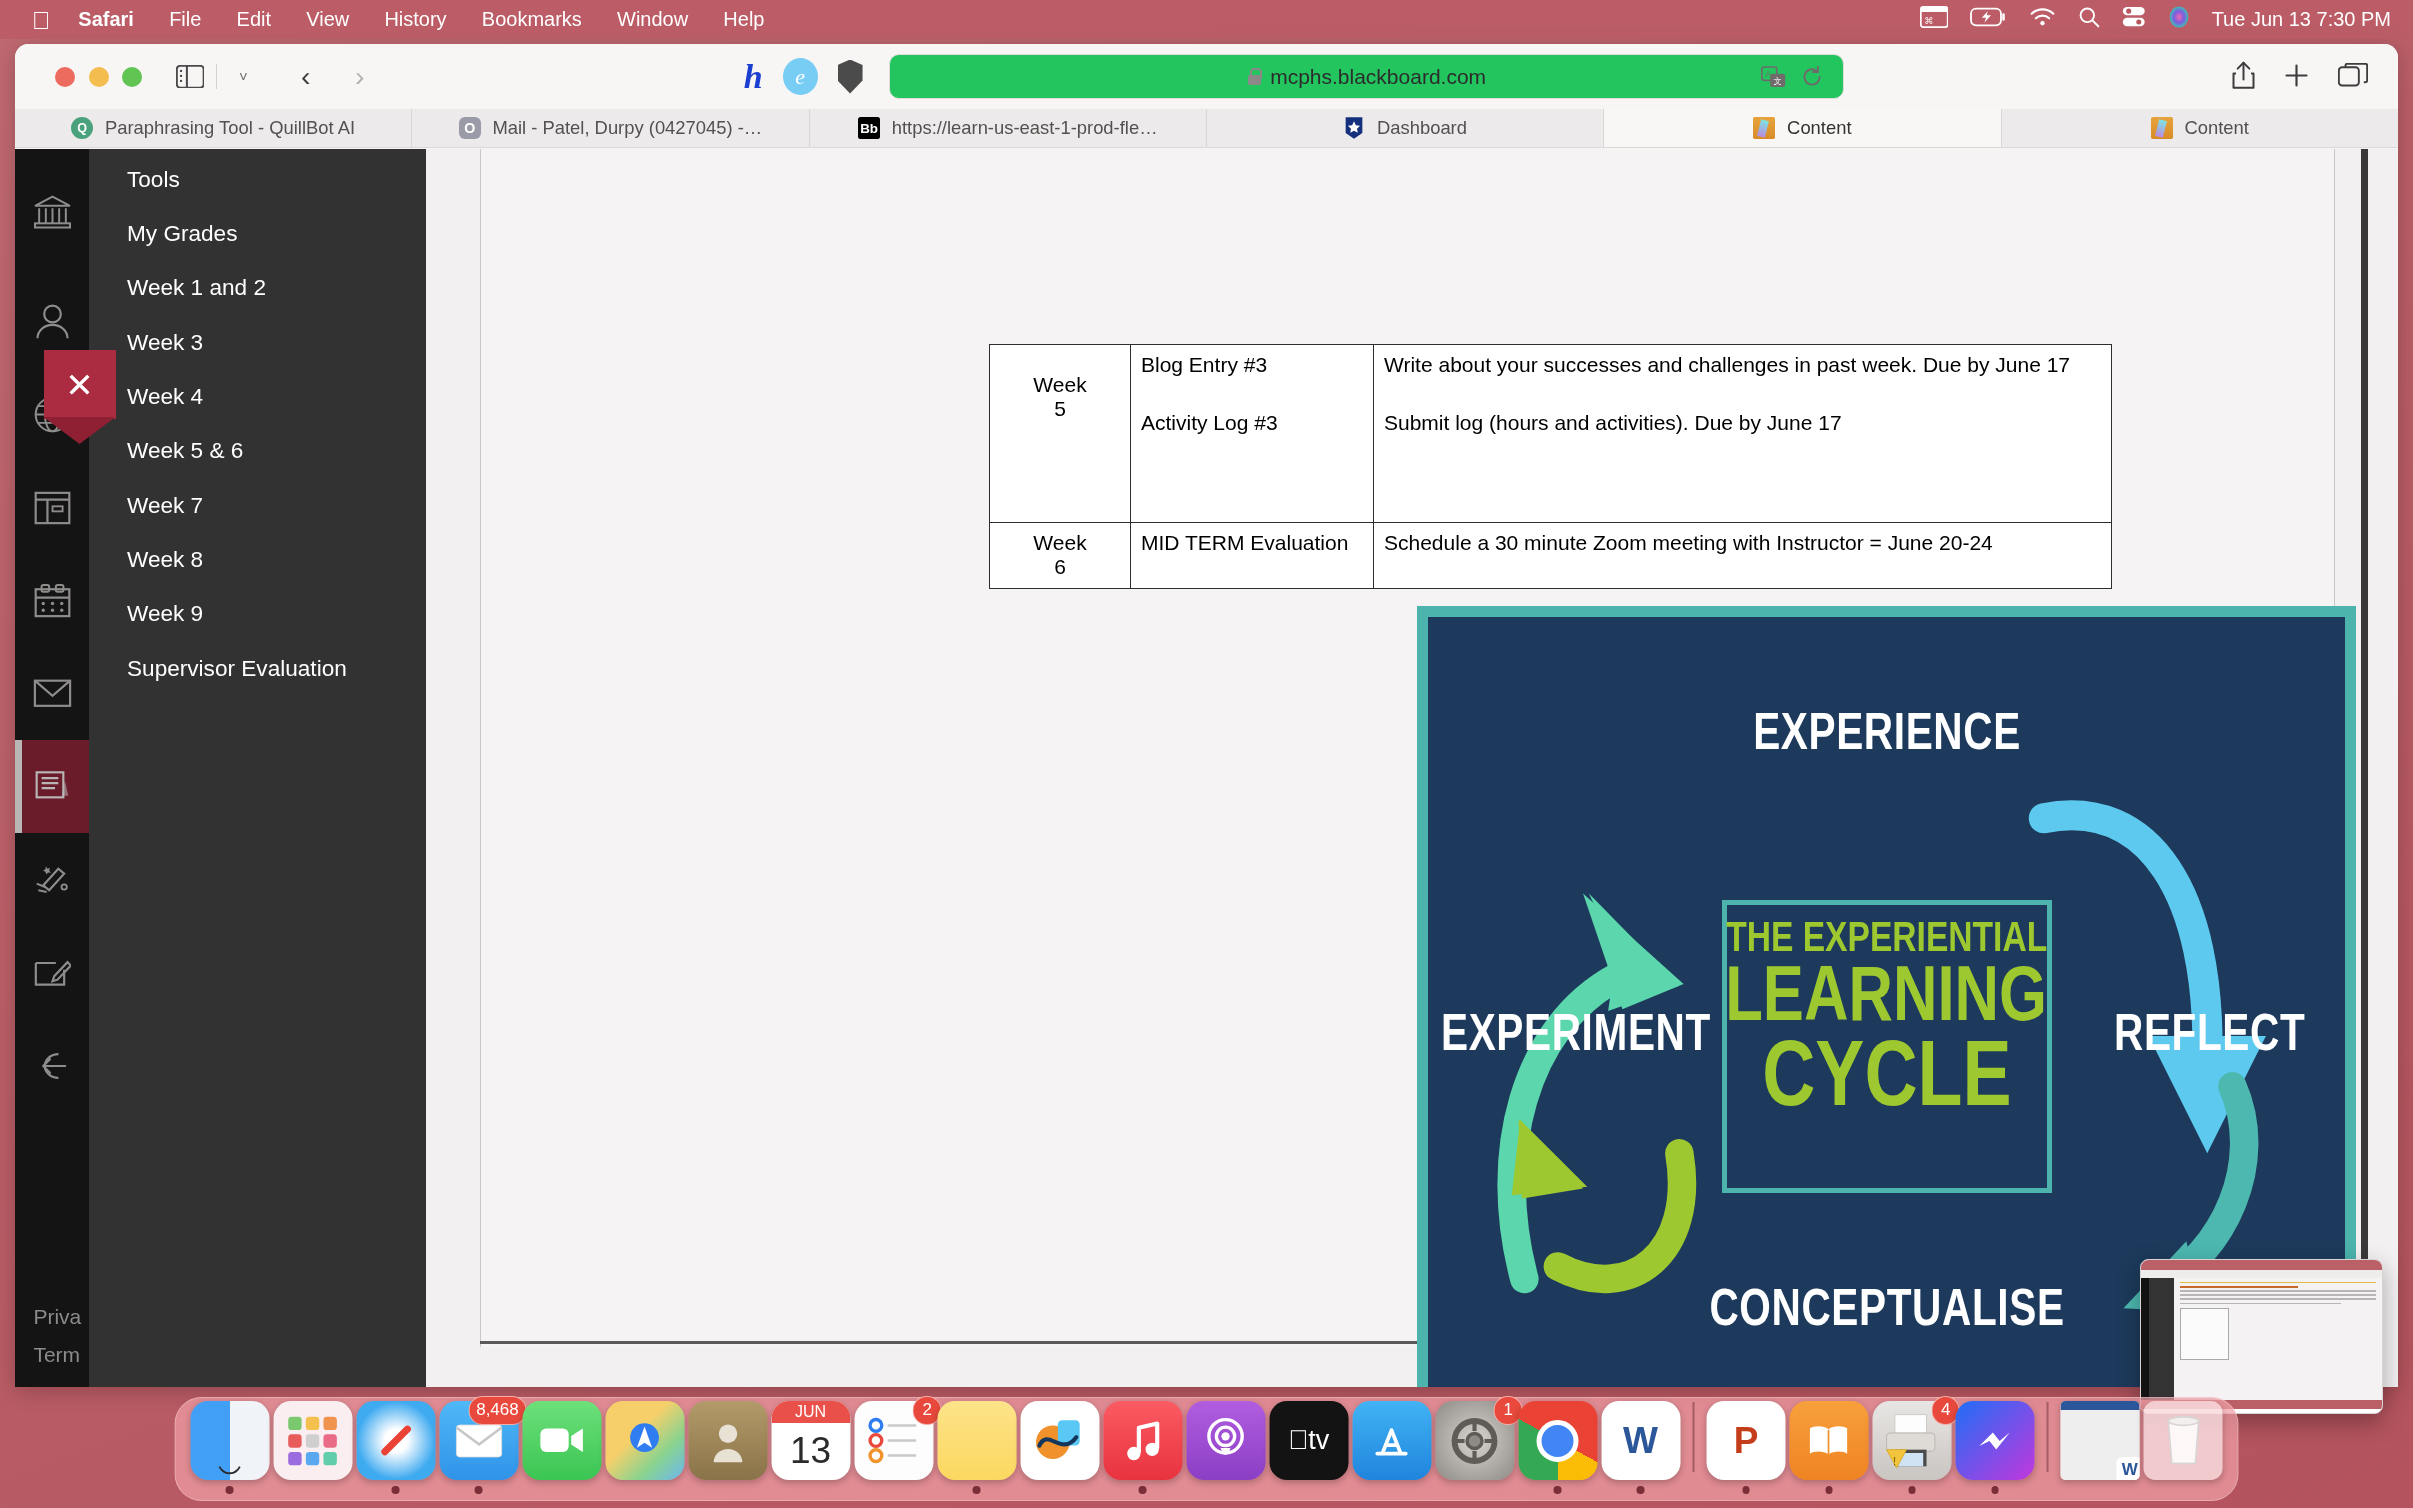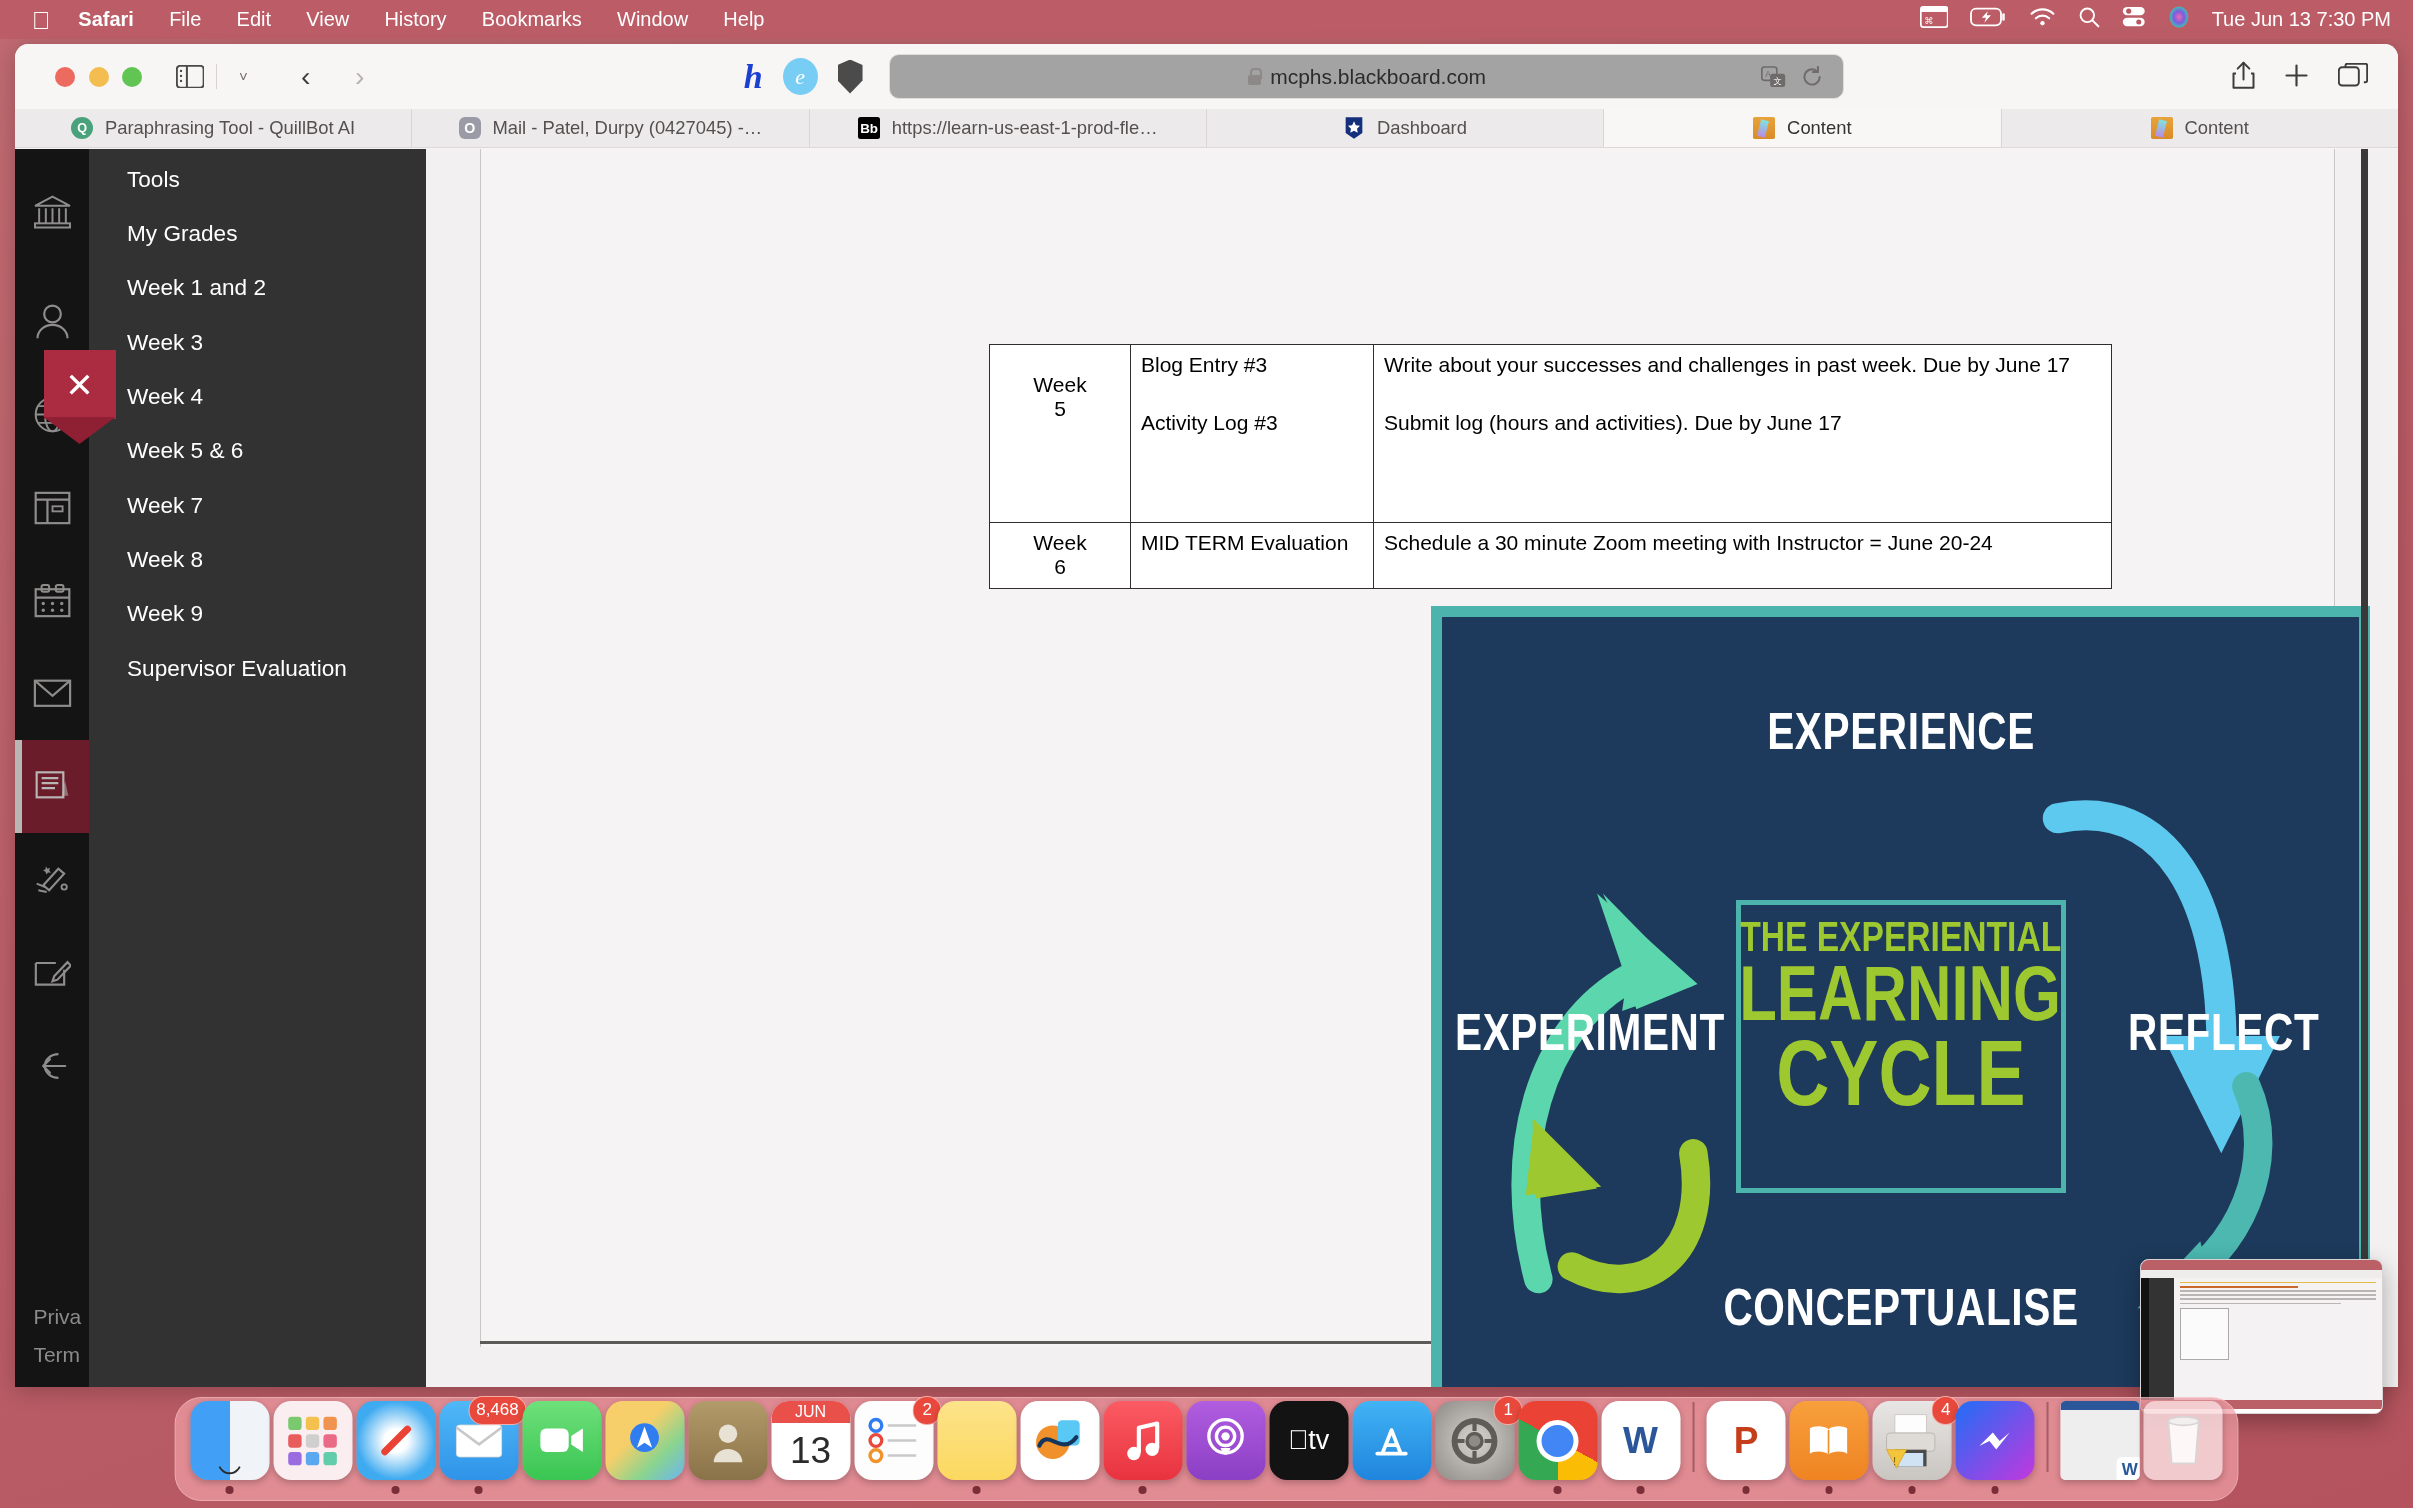--- a/index.html
+++ b/index.html
@@ -57,21 +57,21 @@
   .ext-icons { display:flex; align-items:center; gap:20px; margin-left:auto; margin-right:18.4px; }
   .ext-h { font-family:"Liberation Serif", serif; font-style:italic; font-weight:bold;
            color:#1b3fd0; font-size:34px; line-height:34px; }
   .ext-e { width:35px; height:37px; border-radius:50%; background:#78cdf4;
            display:flex; align-items:center; justify-content:center;
            color:#ffffff; font-size:22px; font-family:"Liberation Serif", serif; font-style:italic; }
   .ext-shield { width:25px; height:34px; background:#4b4b4b;
            clip-path:polygon(50% 0,100% 16%,100% 62%,50% 100%,0 62%,0 16%); }
 
   #addressbar {
-    flex:0 0 955px; height:45px; background:#a3a3a3;
+    flex:0 0 955px; height:45px; background:#22c55e;
     border:0.8px solid #e0dcdc; border-radius:10px;
     display:flex; align-items:center; position:relative;
     margin-left:8.4px;
   }
   #addr-center { margin:0 auto; display:flex; align-items:center; gap:9.2px; }
   .lock { width:13.4px; height:17px; position:relative; }
   .lock:after { content:""; position:absolute; left:0; bottom:0; width:13.4px; height:10px;
                 background:#8d8989; border-radius:1.7px; }
   .lock:before { content:""; position:absolute; left:2.5px; top:0; width:8.4px; height:9.2px;
                  border:2.1px solid #8d8989; border-bottom:none; border-radius:4.2px 4.2px 0 0; }
@@ -147,21 +147,21 @@
                 border-collapse:collapse; background:#fff;
                 font-size:21px; color:#000; }
   table.sched td { border:1.7px solid #2e2e2e; vertical-align:top; padding:8.4px 10px; }
   td.wk { width:141px; text-align:center; }
   td.item { width:243px; }
   td.desc { }
   .spacer-gap { height:34px; }
 
   
   #graphic { position:absolute; left:991px; top:457px; width:939px; height:851px;
-             background:#1d3a5c; border:11.7px solid #4cb3ad;margin-left:14px; }
+             background:#1d3a5c; border:11.7px solid #4cb3ad; }
   #graphic .lbl { position:absolute; color:#ffffff; font-weight:bold;
                   font-family:"Liberation Sans Narrow","Liberation Sans",sans-serif;
                   letter-spacing:0.8px; }
   #lbl-exp  { top:84px; left:50%; transform:translateX(-50%) scaleX(0.78); font-size:52px; white-space:nowrap; }
   #lbl-refl { top:385px; right:40px; font-size:52px; transform:scaleX(0.78); transform-origin:right center; }
   #lbl-expt { top:385px; left:13.4px; font-size:52px; transform:scaleX(0.78); transform-origin:left center; }
   #lbl-conc { bottom:109px; left:50%; transform:translateX(-50%) scaleX(0.78); font-size:52px; white-space:nowrap; }
   #centerbox { position:absolute; left:50%; top:283px; transform:translateX(-50%);
                width:330px; height:293px; border:5.9px solid #4cb3ad;
                display:flex; flex-direction:column; align-items:center; justify-content:flex-start;

